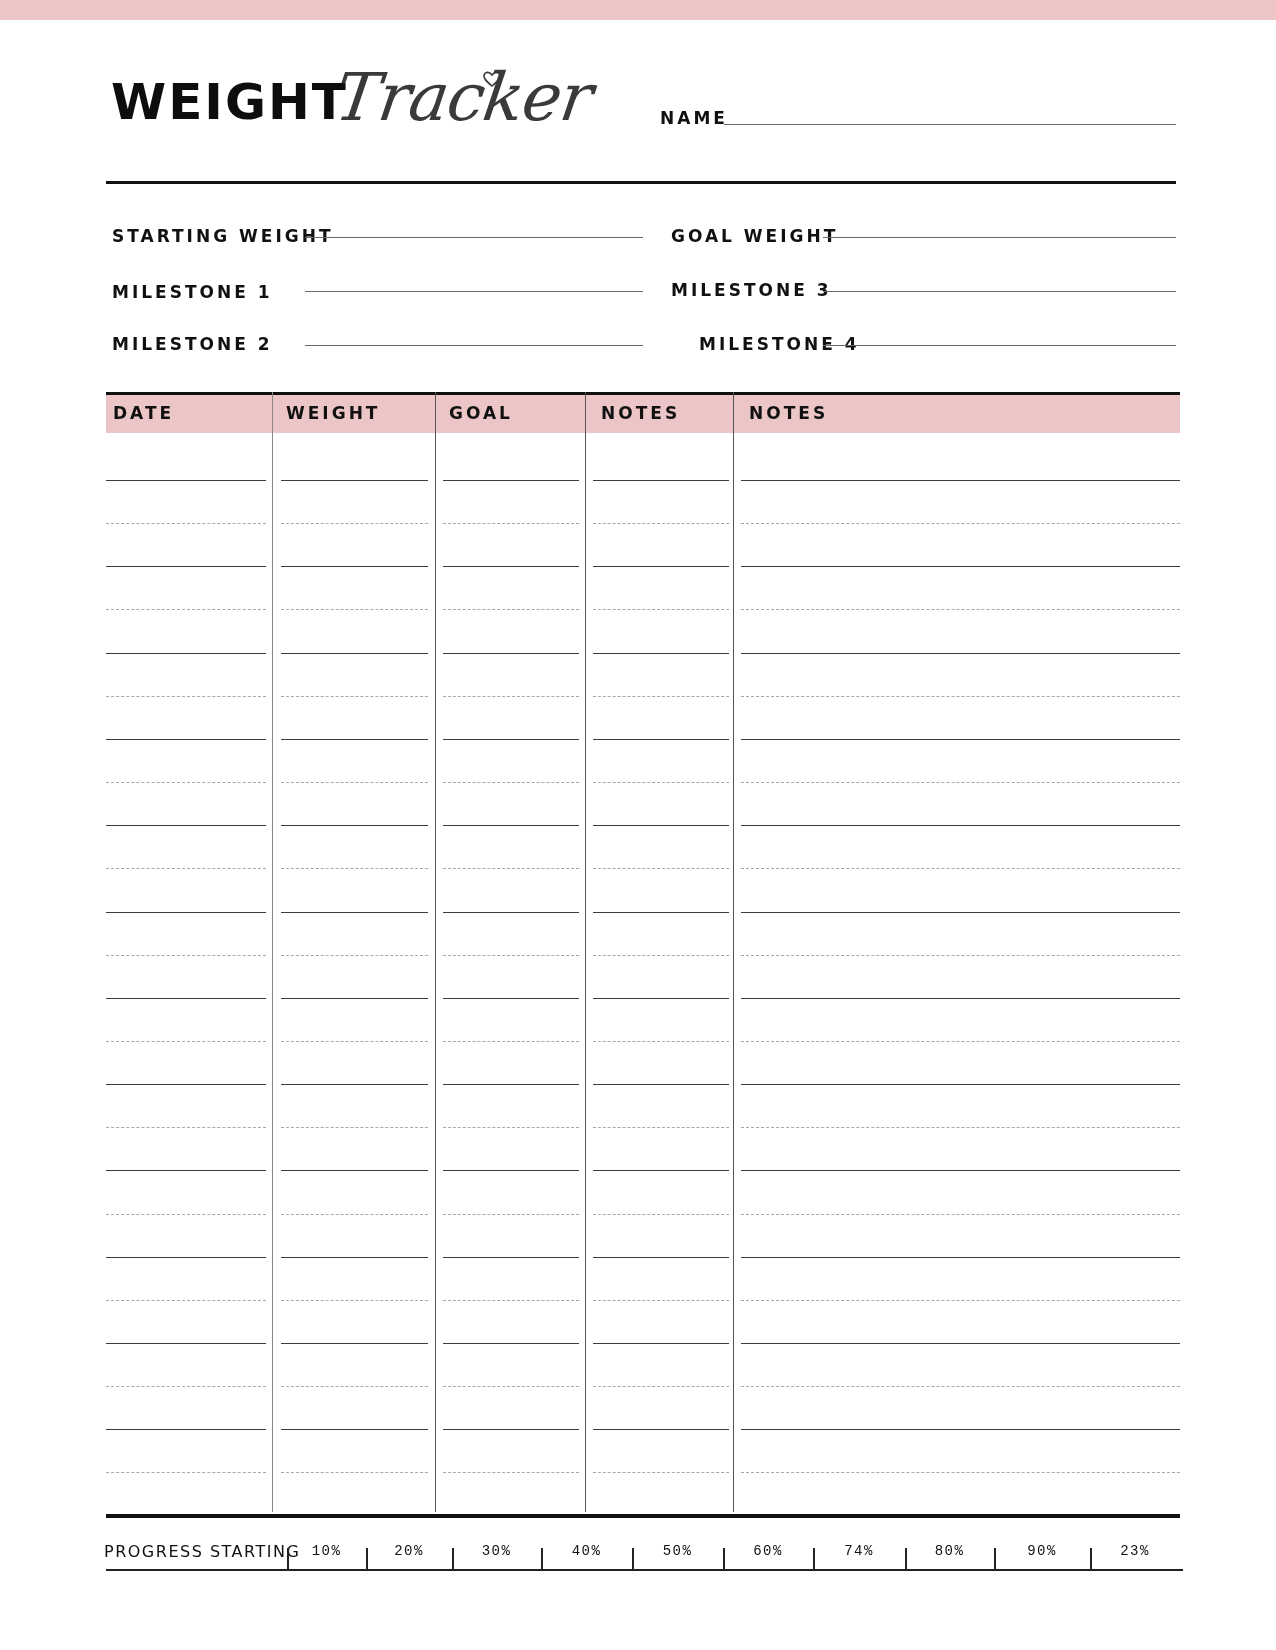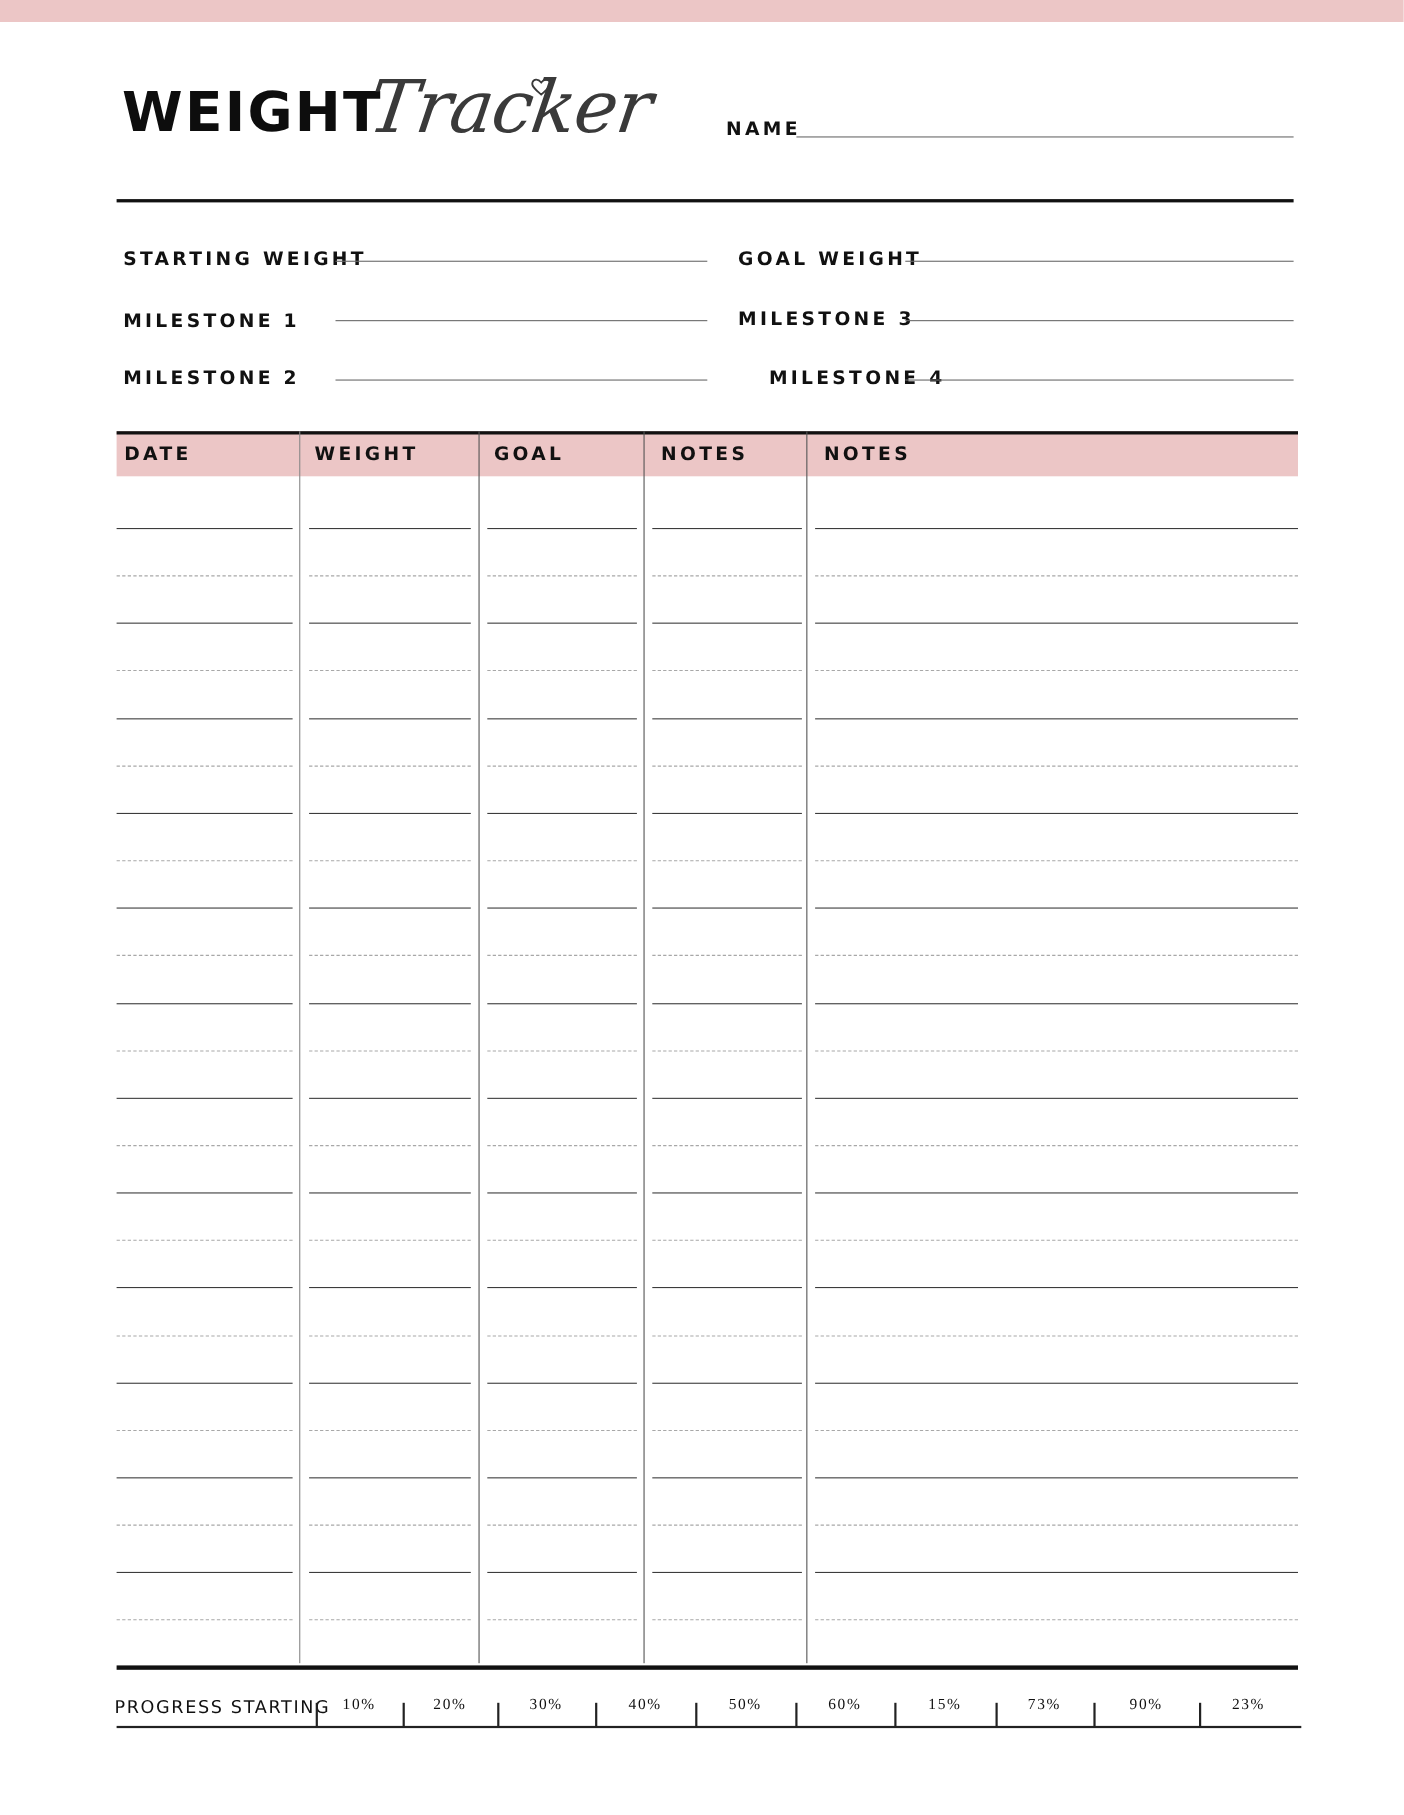--- a/index.html
+++ b/index.html
@@ -40,21 +40,21 @@
   .row-line { height: 0; }
   .row-line.solid { border-top: 1.5px solid #3c3c3c; }
   .row-line.dash { border-top: 1.5px dashed #a8a8a8; }
   .pt-label {
     left: 104px; top: 1542px; font-size: 16px; letter-spacing: 1.5px;
     color: #111; font-family: "DejaVu Sans", sans-serif; font-weight: 400;
   }
   .pt-tick { width: 0; height: 22px; border-left: 2px solid #222; top: 1548px; }
   .pt-pct {
     top: 1543px; font-size: 14px; letter-spacing: 1.5px; color: #111;
-    width: 80px; text-align: center; font-family: Liberation Serif, serif;
+    width: 80px; text-align: center; font-family: Liberation Mono, monospace;
   }
 </style>
 </head>
 <body>
 
 <div class="abs top-band" style="background:#ecc6c6;"></div>
 
 <div class="abs title-bold">WEIGHT</div>
 <div class="abs title-script">Tracker</div>
 <svg class="abs heart" viewBox="0 0 20 18">
@@ -230,21 +230,21 @@
     <div class="abs pt-pct" style="left: 369px;">20%</div>
     <div class="abs pt-tick" style="left: 452px;"></div>
     <div class="abs pt-pct" style="left: 456.5px;">30%</div>
     <div class="abs pt-tick" style="left: 541px;"></div>
     <div class="abs pt-pct" style="left: 546.5px;">40%</div>
     <div class="abs pt-tick" style="left: 632px;"></div>
     <div class="abs pt-pct" style="left: 637.5px;">50%</div>
     <div class="abs pt-tick" style="left: 723px;"></div>
     <div class="abs pt-pct" style="left: 728px;">60%</div>
     <div class="abs pt-tick" style="left: 813px;"></div>
-    <div class="abs pt-pct" style="left: 819px;">15%</div>
+    <div class="abs pt-pct" style="left: 819px;">74%</div>
     <div class="abs pt-tick" style="left: 905px;"></div>
-    <div class="abs pt-pct" style="left: 909.5px;">73%</div>
+    <div class="abs pt-pct" style="left: 909.5px;">80%</div>
     <div class="abs pt-tick" style="left: 994px;"></div>
     <div class="abs pt-pct" style="left: 1002px;">90%</div>
     <div class="abs pt-tick" style="left: 1090px;"></div>
     <div class="abs pt-pct" style="left: 1095px;">23%</div>
   </div>
 <div class="abs" style="left:106px; top:1569px; width:1077px; height:2px; background:#222;"></div>
 
 </body></html>

